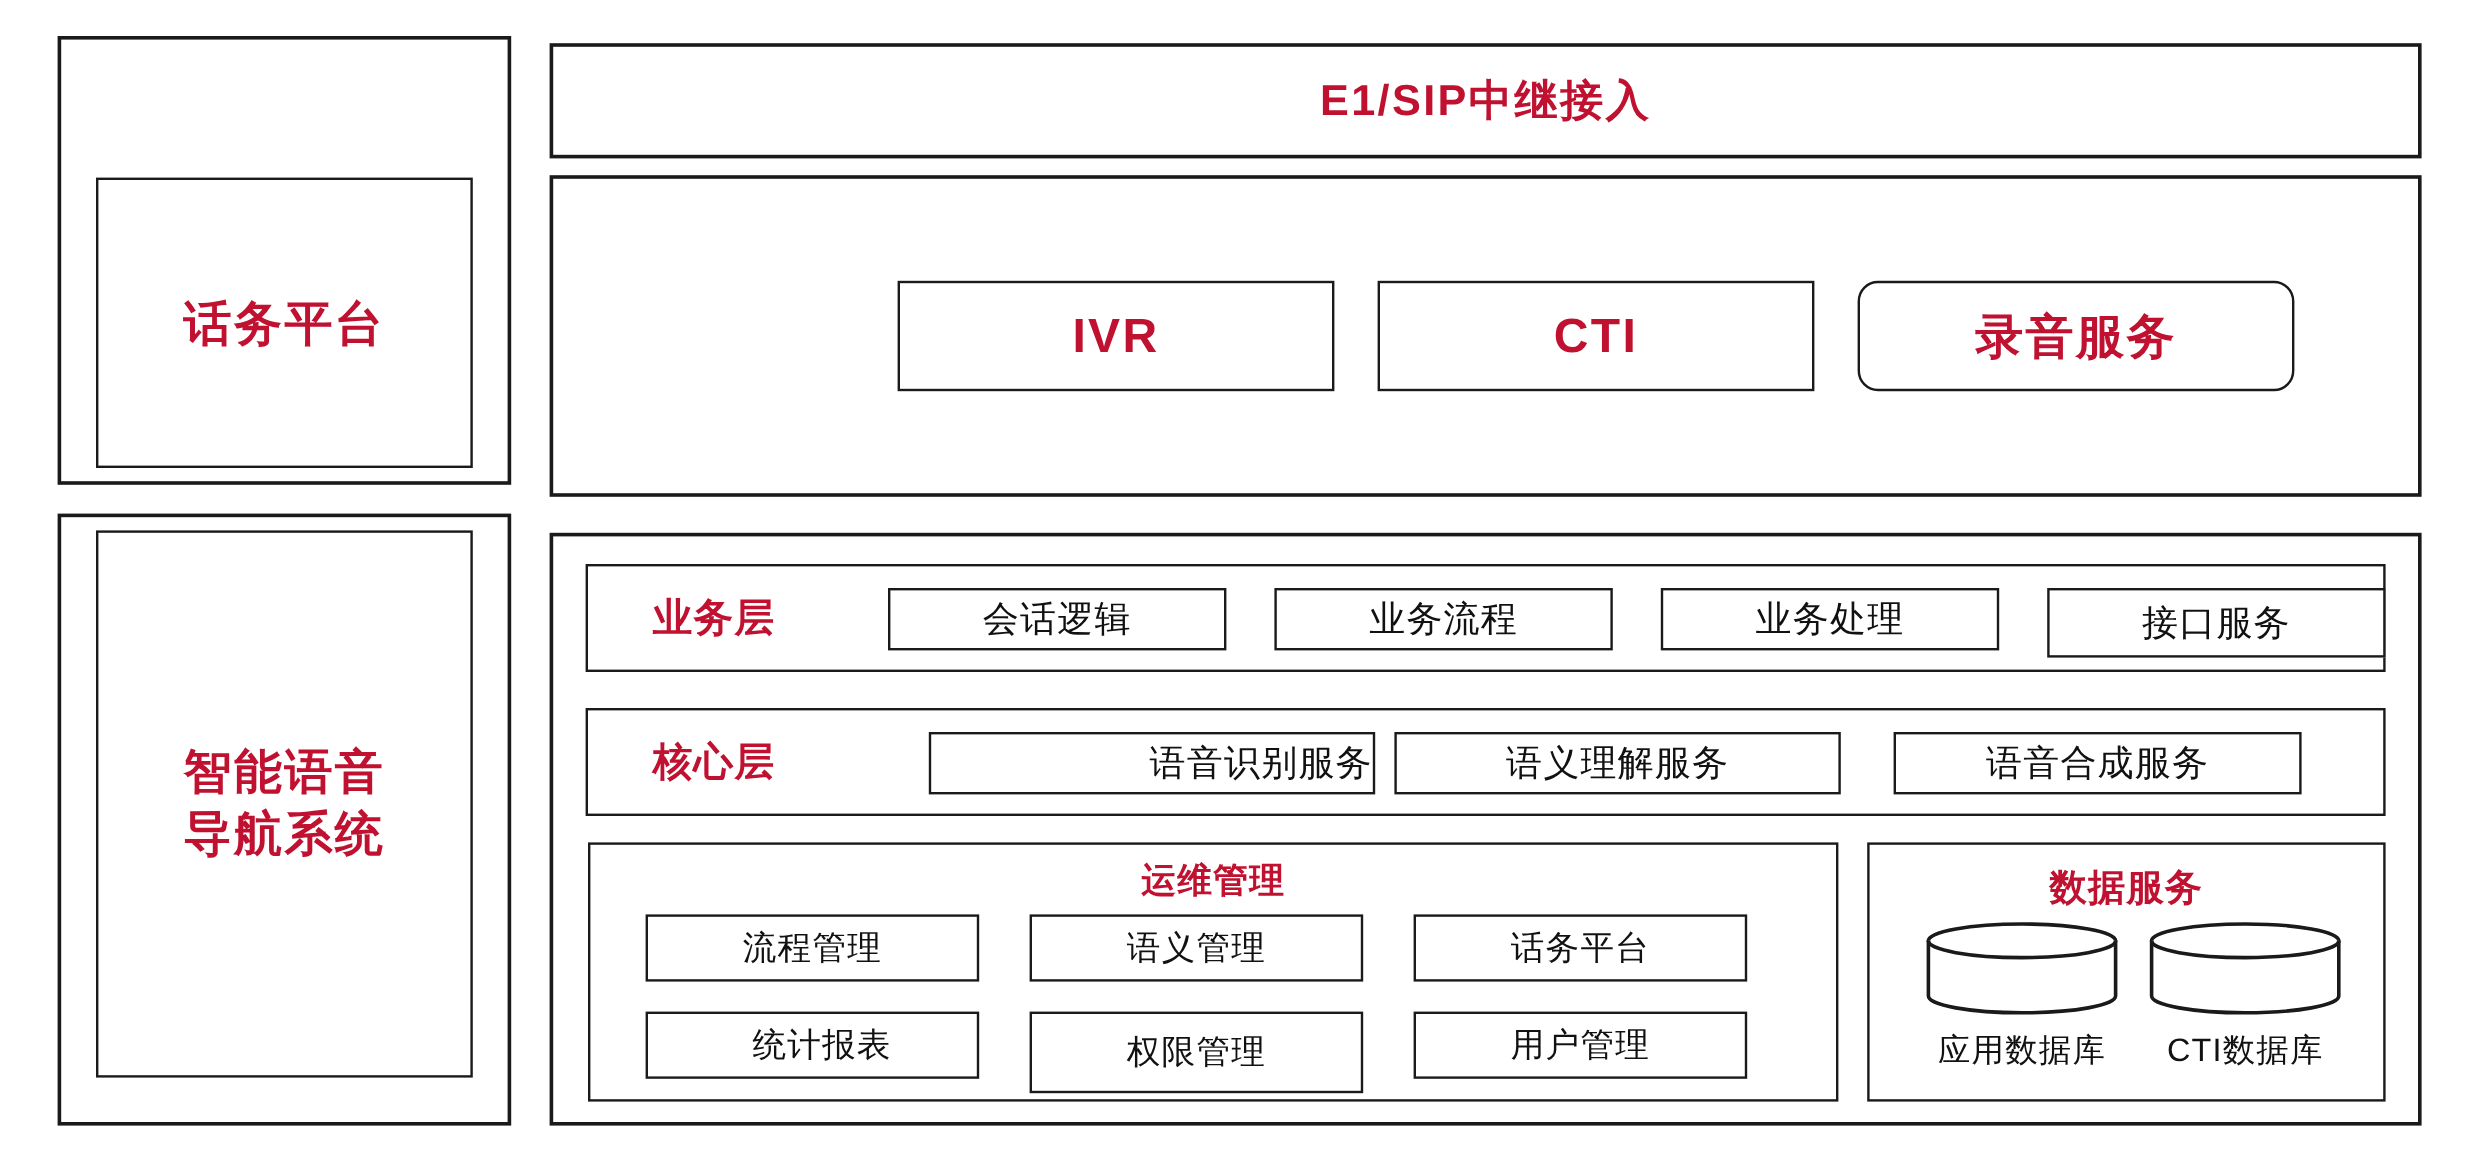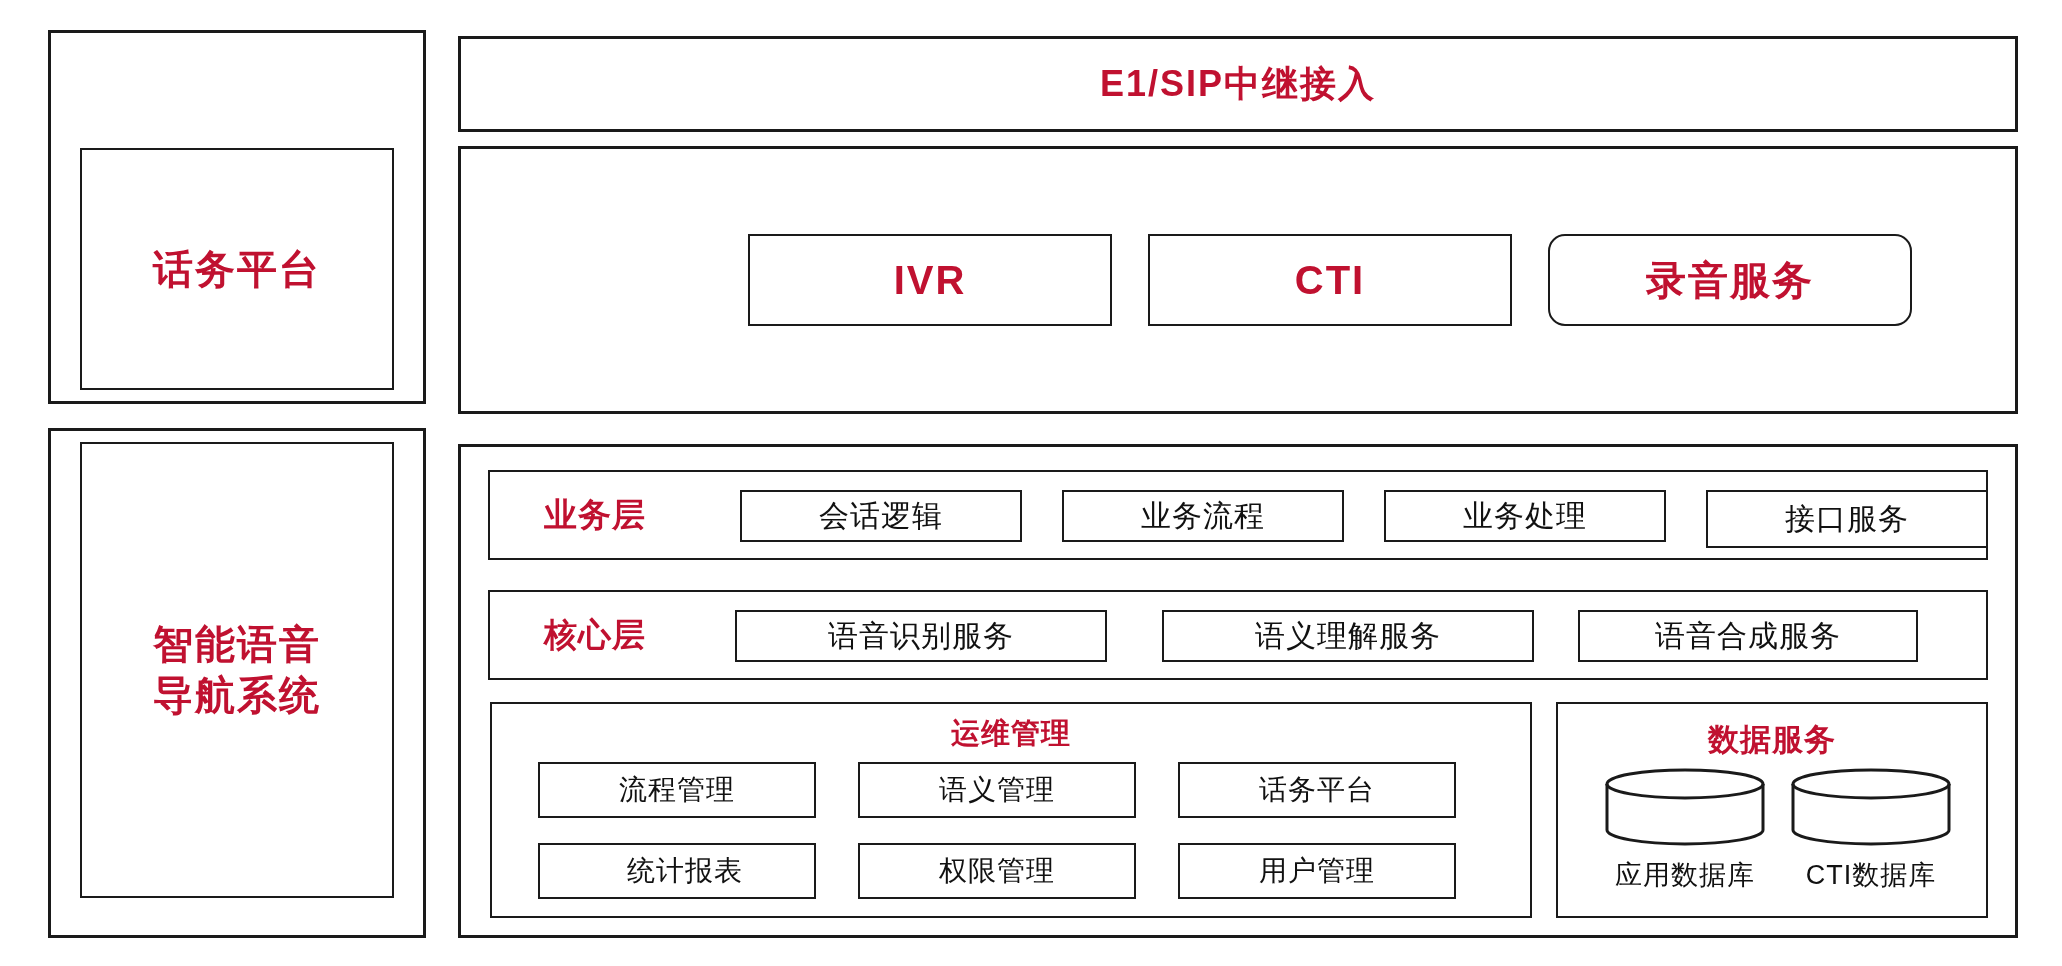--- a/index.html
+++ b/index.html
@@ -139,21 +139,21 @@
   <div class="box thin center" style="left:1706px; top:490px; width:282px; height:58px;">
     <span class="blk t-30">接口服务</span>
   </div>
 
   <div class="box thin" style="left:488px; top:590px; width:1500px; height:90px;"></div>
 
   <div class="label-only" style="left:500px; top:590px; width:190px; height:90px;">
     <span class="red t-33">核心层</span>
   </div>
 
-  <div class="box thin center" style="left:735px; top:610px; width:372px; height:52px;">
+  <div class="box thin center" style="left:774px; top:610px; width:372px; height:52px;justify-content:flex-end;">
     <span class="blk t-30">语音识别服务</span>
   </div>
 
   <div class="box thin center" style="left:1162px; top:610px; width:372px; height:52px;">
     <span class="blk t-30">语义理解服务</span>
   </div>
 
   <div class="box thin center" style="left:1578px; top:610px; width:340px; height:52px;">
     <span class="blk t-30">语音合成服务</span>
   </div>
@@ -173,21 +173,21 @@
   </div>
 
   <div class="box thin center" style="left:1178px; top:762px; width:278px; height:56px;">
     <span class="blk t-28">话务平台</span>
   </div>
 
   <div class="box thin center" style="left:538px; top:843px; width:278px; height:56px;padding-left:16px;">
     <span class="blk t-28">统计报表</span>
   </div>
 
-  <div class="box thin center" style="left:858px; top:843px; width:278px; height:56px;">
+  <div class="box thin center" style="left:858px; top:843px; width:278px; height:68px;">
     <span class="blk t-28">权限管理</span>
   </div>
 
   <div class="box thin center" style="left:1178px; top:843px; width:278px; height:56px;">
     <span class="blk t-28">用户管理</span>
   </div>
 
   <div class="box thin" style="left:1556px; top:702px; width:432px; height:216px;"></div>
 
   <div class="label-only" style="left:1556px; top:718px; width:432px; height:44px;">

